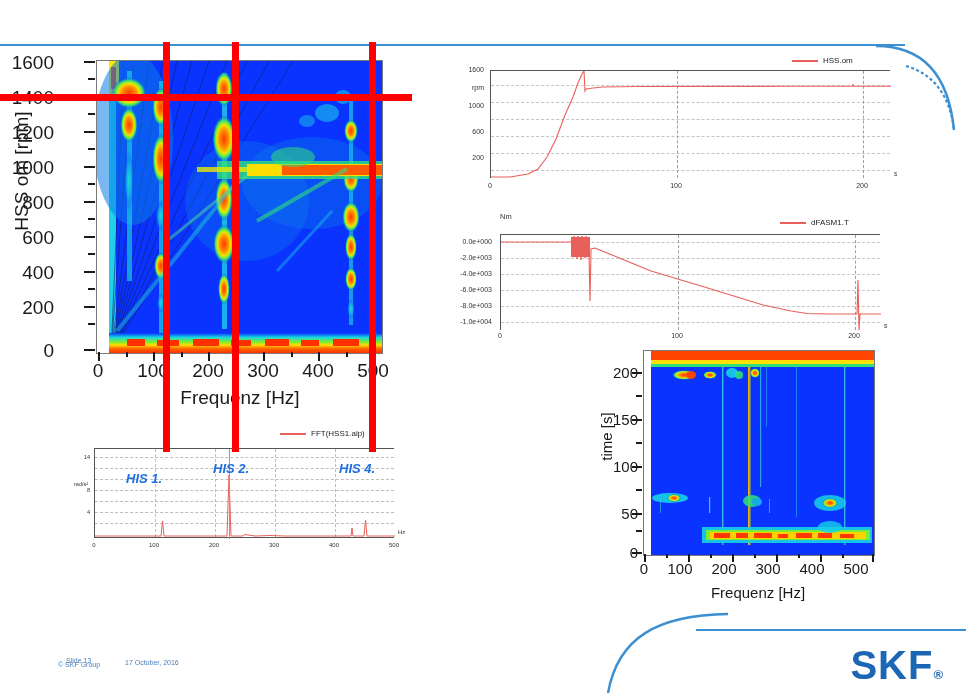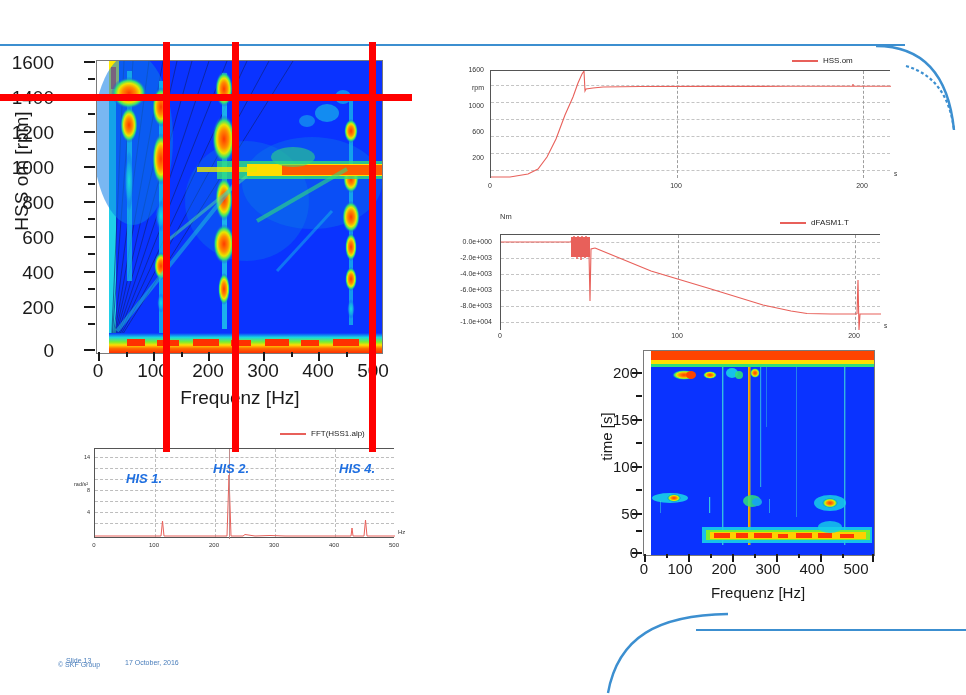--- a/index.html
+++ b/index.html
@@ -571,14 +571,17 @@
     <div class="xtm minor" style="left:262px"></div>
     <div class="xtm" style="left:292px"></div>
 
     <div class="xlabel">Frequenz [Hz]</div>
   </div>
 
   <div class="footer-text" id="footer-copyright">© SKF Group</div>
   <div class="footer-text" id="footer-slide">Slide 13</div>
   <div class="footer-text" id="footer-date">17 October, 2016</div>
 
+  <div id="skf-logo">
+    <span>SKF</span><span class="rtm">®</span>
+  </div>
 
 </div>
 
 </body></html>

